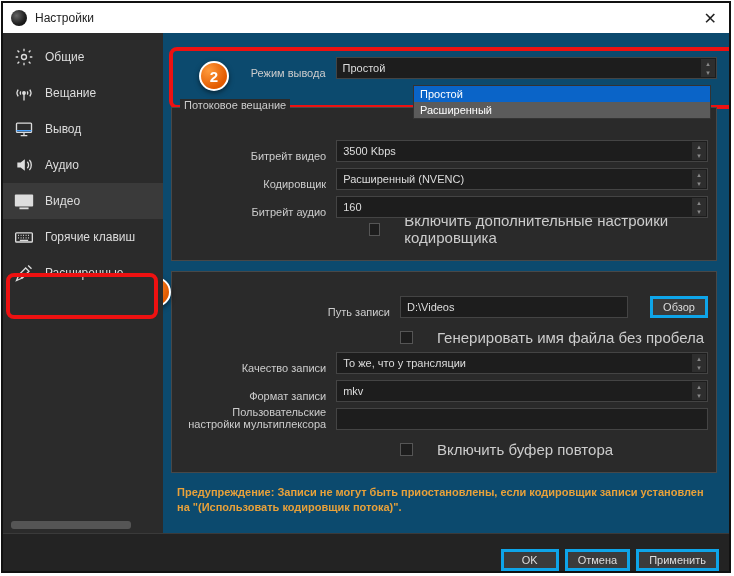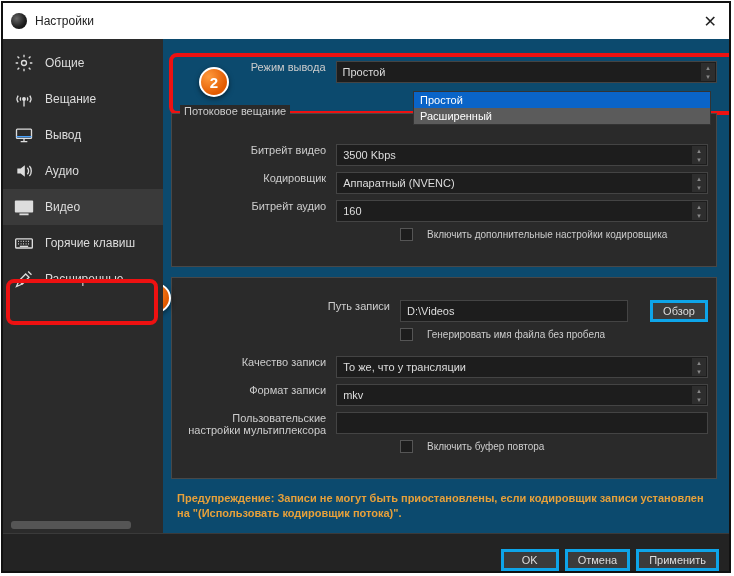--- a/index.html
+++ b/index.html
@@ -1,56 +1,56 @@
 <!DOCTYPE html>
 <html><head>
 <meta charset="utf-8">
 <style>
 * { box-sizing: border-box; margin: 0; padding: 0; font-family: "Segoe UI", Tahoma, sans-serif; }
 body { background: #fff; width: 734px; height: 576px; overflow: hidden; }
 
 .outer { border: 2px solid #111; width: 730px; height: 572px; margin: 1px; background: #fff; display: flex; flex-direction: column; }
 
-.titlebar { height: 36px; display: flex; align-items: center; padding: 8px 8px; background: #fff; color: #222; font-size: 12px; }
+.titlebar { height: 30px; display: flex; align-items: center; padding: 8px 8px; background: #fff; color: #222; font-size: 12px; }
 .titlebar .obs { width: 16px; height: 16px; border-radius: 50%; background: radial-gradient(circle at 35% 35%, #666 0%, #222 55%, #000 100%); margin-right: 8px; }
 .titlebar .spacer { flex: 1; }
 .titlebar .close { font-size: 16px; cursor: pointer; padding: 0 4px; }
 
 .win { flex: 1; display: flex; background: #0c4a6e; color: #ddd; font-size: 12px; }
 
 .sidebar { width: 160px; background: #2b2b2b; display: flex; flex-direction: column; padding-top: 6px; position: relative; }
 .side-item { display: flex; align-items: center; height: 36px; padding: 0 10px; gap: 10px; color: #ddd; cursor: pointer; }
 .side-item .icon { width: 22px; height: 22px; display: flex; align-items: center; justify-content: center; }
 .side-item.selected { background: #3a3a3a; }
 .side-item svg { stroke: #ddd; fill: none; stroke-width: 1.6; }
 
 .video-hl { position: absolute; left: 3px; top: 240px; width: 152px; height: 46px; border: 4px solid #e11; border-radius: 8px; pointer-events: none; }
 
 .main { flex: 1; position: relative; padding: 10px 6px 0 2px; overflow: hidden; }
 
 .mode-row { position: relative; margin:12px 6px 0 8px; }
 .mode-hl { position: absolute; left: -4px; top: -8px; width: 702px; height: 62px; border: 4px solid #e11; border-radius: 8px; pointer-events: none; }
 
-.row { display: flex; align-items: flex-start; height: 24px; margin: 4px 0; }
+.row { display: flex; align-items: flex-end; height: 24px; margin: 4px 0; }
 .row label { width: 230px; text-align: right; padding-right: 10px; color: #ccc; font-size: 11px; }
 
 .combo, .input, .spin { width: 100%; height: 22px; background: #1d1d1d; border: 1px solid #444; color: #ddd; font-size: 11px; padding: 0 6px; display: flex; align-items: center; position: relative; }
 .spin-btns, .combo-btn { position: absolute; right: 1px; top: 1px; bottom: 1px; width: 14px; display:flex; flex-direction:column; }
 .spin-btns div, .combo-btn div { flex:1; font-size:7px; display:flex; align-items:center; justify-content:center; color:#888; background:#2e2e2e; }
 .combo-btn { width:14px; }
 
 .dropdown { position: absolute; left: 240px; right: 6px; top: 30px; background:#5b5b5b; border:1px solid #333; z-index:5; }
 .dropdown div { height:16px; font-size:11px; padding:0 6px; display:flex; align-items:center; color:#fff; }
 .dropdown div.sel { background:#0a64c8; }
 
 .group { border:1px solid #484848; margin: 10px 6px 4px 6px; padding: 8px 8px 10px 8px; position:relative; background:#2a2a2a; }
 .group-title { position:absolute; top:-9px; left:8px; background:#2a2a2a; padding:0 4px; font-size:11px; color:#ccc; }
 .group .row label { width: 220px; }
 
-.chk { display:flex; align-items:center; gap:14px; font-size:10px; color:#ccc; }
+.chk { display:flex; align-items:center; gap:24px; font-size:15px; color:#ccc; }
 .chk .box { width:13px; height:13px; background:#1d1d1d; border:1px solid #555; }
 
 .btn { height:22px; min-width:58px; padding:0 10px; background:#3b3b3b; border:3px solid #0ea5e9; color:#ddd; font-size:11px; display:inline-flex; align-items:center; justify-content:center; cursor:pointer; }
 
 .warning { color:#e8a13a; font-size:11px; font-weight:bold; padding:8px 10px 4px 12px; line-height:1.35; }
 
 .footer { height:38px; display:flex; align-items:flex-end; justify-content:flex-end; gap:6px; padding:0 10px; background:#232323; border-top:1px solid #3a3a3a; }
 
 .scroll-hint { position:absolute; left:8px; bottom:4px; width:120px; height:8px; background:#555; border-radius:3px; }
 
@@ -167,21 +167,21 @@
             <span>3500 Kbps</span>
             <div class="spin-btns">
                 <div>▴</div>
                 <div>▾</div>
               </div>
           </div>
         </div>
         <div class="row">
           <label>Кодировщик</label>
           <div class="combo">
-            <span>Аппаратный (NVENC)</span>
+            <span>Расширенный (NVENC)</span>
             <div class="combo-btn">
                 <div>▴</div>
                 <div>▾</div>
               </div>
           </div>
         </div>
         <div class="row">
           <label>Битрейт аудио</label>
           <div class="combo">
             <span>160</span>

